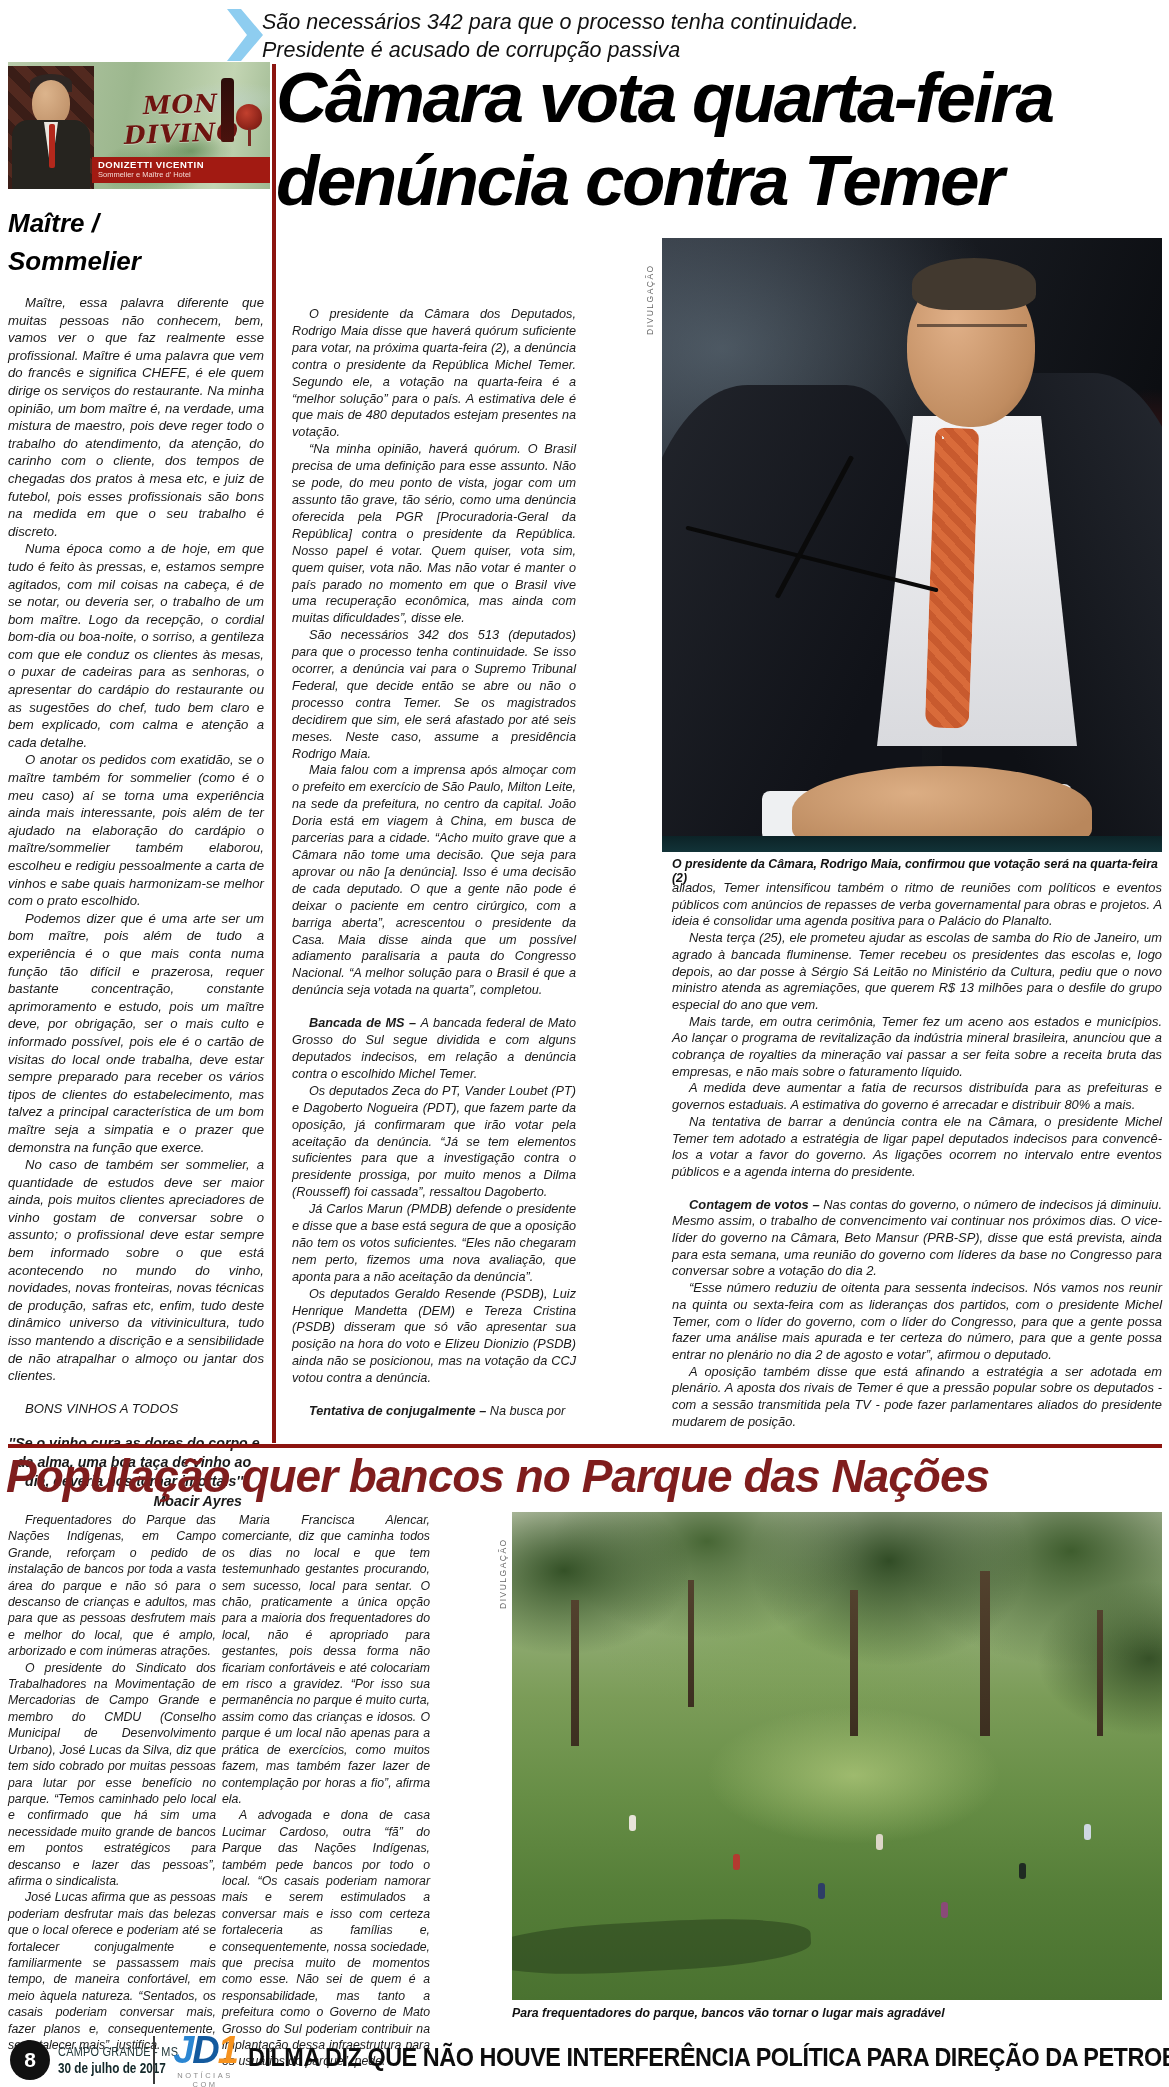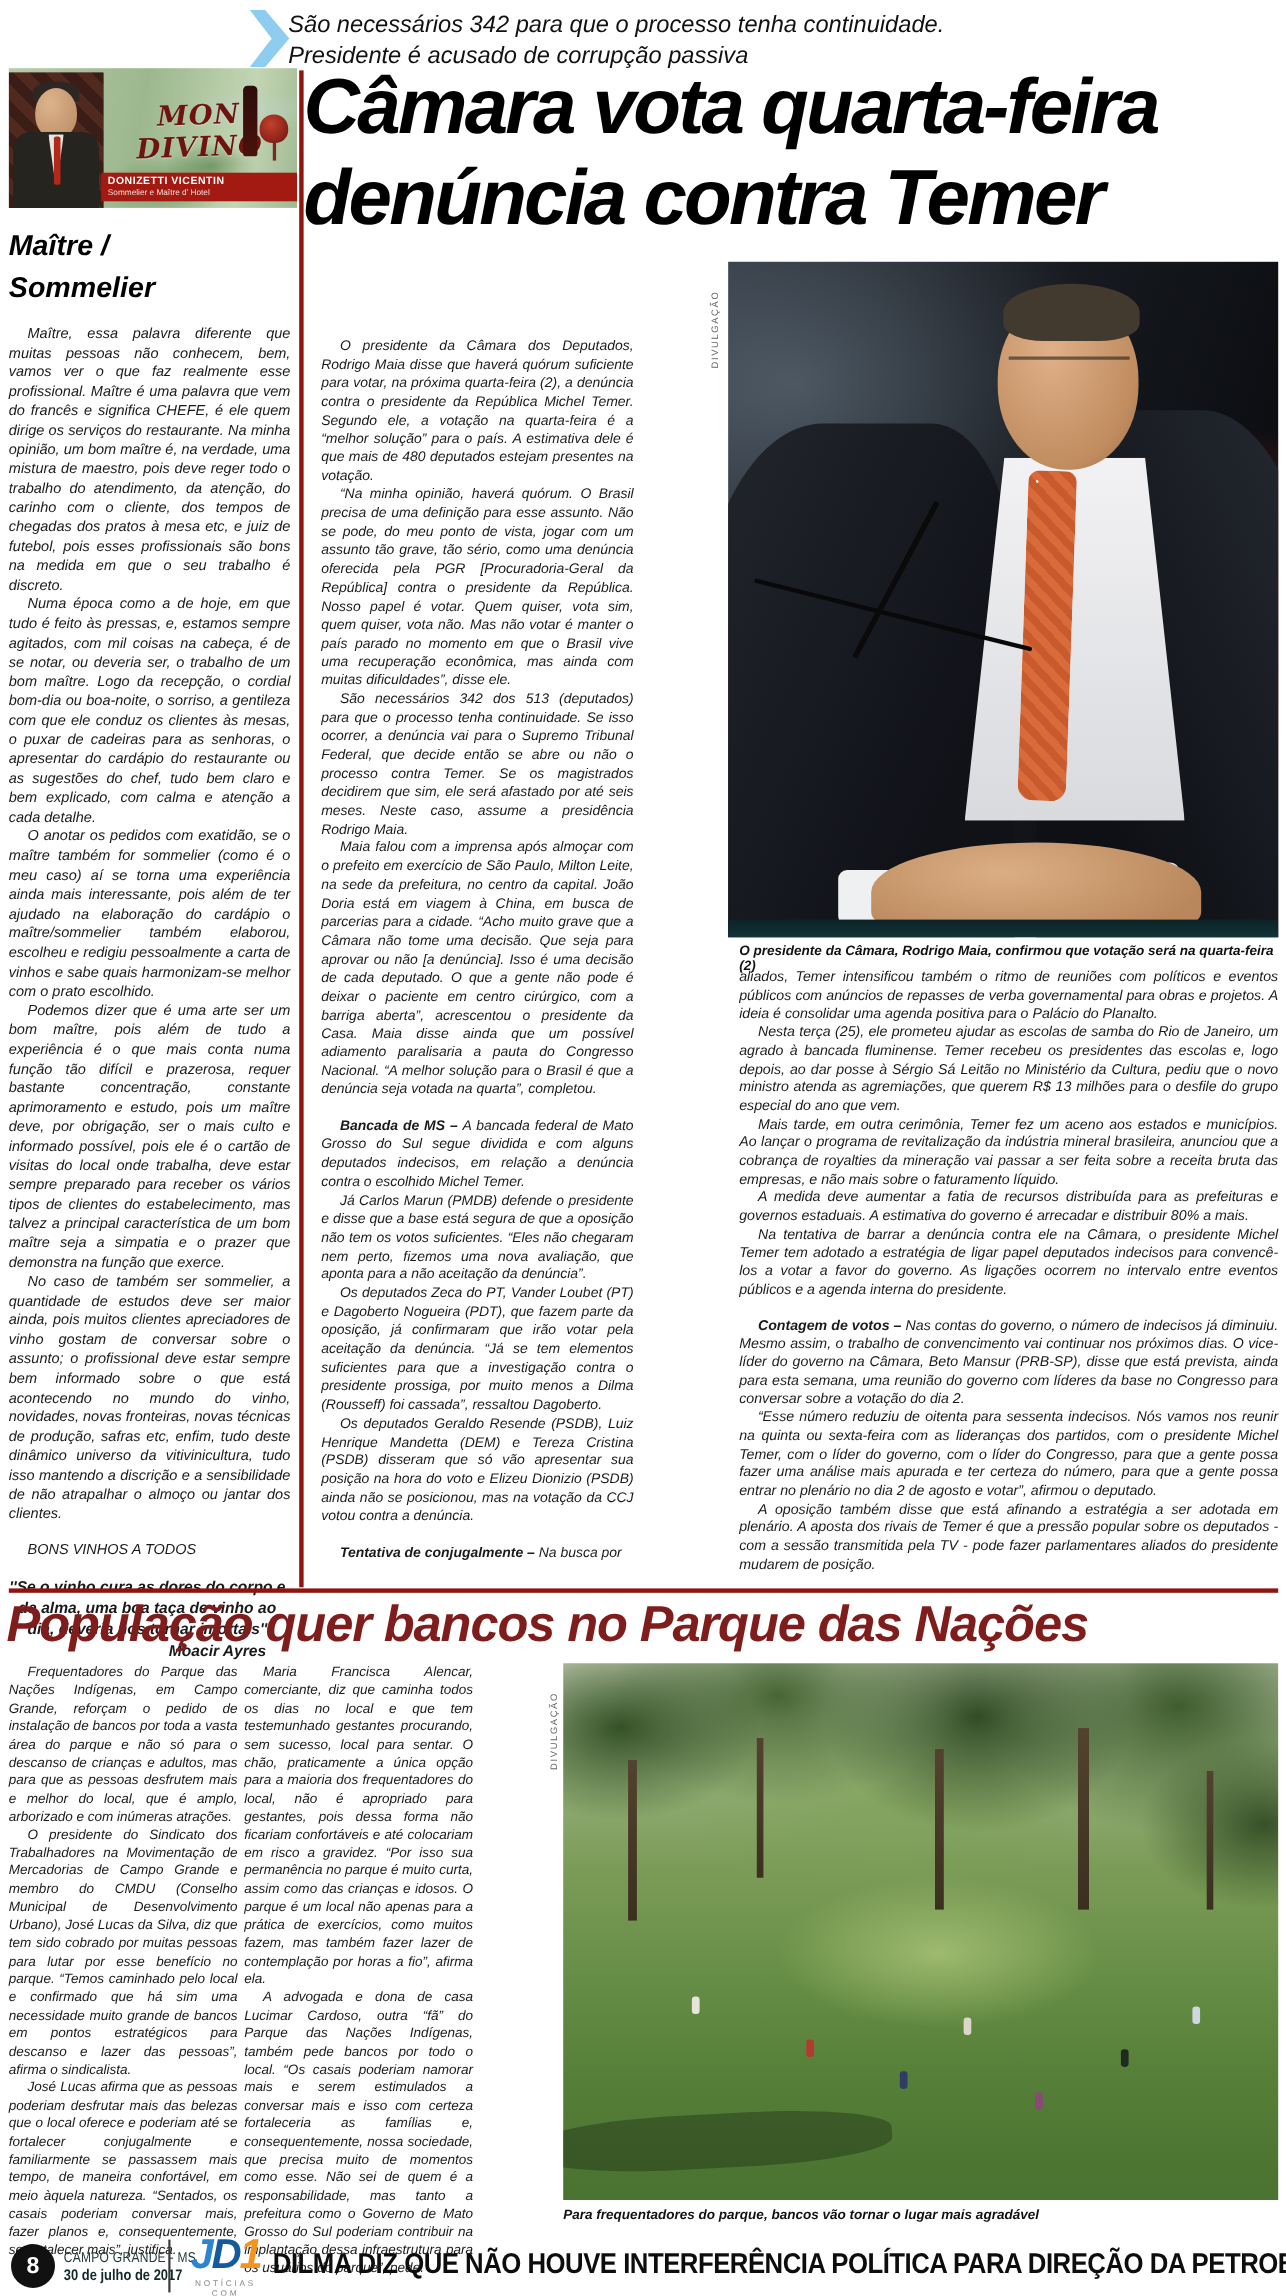--- a/index.html
+++ b/index.html
@@ -218,22 +218,22 @@
   <div>Câmara vota quarta-feira</div>
   <div>denúncia contra Temer</div>
 </div>
 
 <div id="article-col" class="abs">
   <p class="art-body indent"><b></b><span>O presidente da Câmara dos Deputados, Rodrigo Maia disse que haverá quórum suficiente para votar, na próxima quarta-feira (2), a denúncia contra o presidente da República Michel Temer. Segundo ele, a votação na quarta-feira é a “melhor solução” para o país. A estimativa dele é que mais de 480 deputados estejam presentes na votação.</span></p>
   <p class="art-body indent"><b></b><span>“Na minha opinião, haverá quórum. O Brasil precisa de uma definição para esse assunto. Não se pode, do meu ponto de vista, jogar com um assunto tão grave, tão sério, como uma denúncia oferecida pela PGR [Procuradoria-Geral da República] contra o presidente da República. Nosso papel é votar. Quem quiser, vota sim, quem quiser, vota não. Mas não votar é manter o país parado no momento em que o Brasil vive uma recuperação econômica, mas ainda com muitas dificuldades”, disse ele.</span></p>
   <p class="art-body indent"><b></b><span>São necessários 342 dos 513 (deputados) para que o processo tenha continuidade. Se isso ocorrer, a denúncia vai para o Supremo Tribunal Federal, que decide então se abre ou não o processo contra Temer. Se os magistrados decidirem que sim, ele será afastado por até seis meses. Neste caso, assume a presidência Rodrigo Maia.</span></p>
   <p class="art-body indent"><b></b><span>Maia falou com a imprensa após almoçar com o prefeito em exercício de São Paulo, Milton Leite, na sede da prefeitura, no centro da capital. João Doria está em viagem à China, em busca de parcerias para a cidade. “Acho muito grave que a Câmara não tome uma decisão. Que seja para aprovar ou não [a denúncia]. Isso é uma decisão de cada deputado. O que a gente não pode é deixar o paciente em centro cirúrgico, com a barriga aberta”, acrescentou o presidente da Casa. Maia disse ainda que um possível adiamento paralisaria a pauta do Congresso Nacional. “A melhor solução para o Brasil é que a denúncia seja votada na quarta”, completou.</span></p>
   <p class="art-body indent gap-top"><b>Bancada de MS – </b><span>A bancada federal de Mato Grosso do Sul segue dividida e com alguns deputados indecisos, em relação a denúncia contra o escolhido Michel Temer.</span></p>
+  <p class="art-body indent"><b></b><span>Os deputados Zeca do PT, Vander Loubet (PT) e Dagoberto Nogueira (PDT), que fazem parte da oposição, já confirmaram que irão votar pela aceitação da denúncia. “Já se tem elementos suficientes para que a investigação contra o presidente prossiga, por muito menos a Dilma (Rousseff) foi cassada”, ressaltou Dagoberto.</span></p>
   <p class="art-body indent"><b></b><span>Já Carlos Marun (PMDB) defende o presidente e disse que a base está segura de que a oposição não tem os votos suficientes. “Eles não chegaram nem perto, fizemos uma nova avaliação, que aponta para a não aceitação da denúncia”.</span></p>
-  <p class="art-body indent"><b></b><span>Os deputados Zeca do PT, Vander Loubet (PT) e Dagoberto Nogueira (PDT), que fazem parte da oposição, já confirmaram que irão votar pela aceitação da denúncia. “Já se tem elementos suficientes para que a investigação contra o presidente prossiga, por muito menos a Dilma (Rousseff) foi cassada”, ressaltou Dagoberto.</span></p>
   <p class="art-body indent"><b></b><span>Os deputados Geraldo Resende (PSDB), Luiz Henrique Mandetta (DEM) e Tereza Cristina (PSDB) disseram que só vão apresentar sua posição na hora do voto e Elizeu Dionizio (PSDB) ainda não se posicionou, mas na votação da CCJ votou contra a denúncia.</span></p>
   <p class="art-body indent gap-top"><b>Tentativa de conjugalmente – </b><span>Na busca por</span></p>
 </div>
 
 <div id="maia-credit" class="abs vert-credit">DIVULGAÇÃO</div>
 <div id="maia-photo" class="abs">
   <div class="suit-l"></div>
   <div class="suit-r"></div>
   <div class="shirt"></div>
   <div class="tie"></div>

